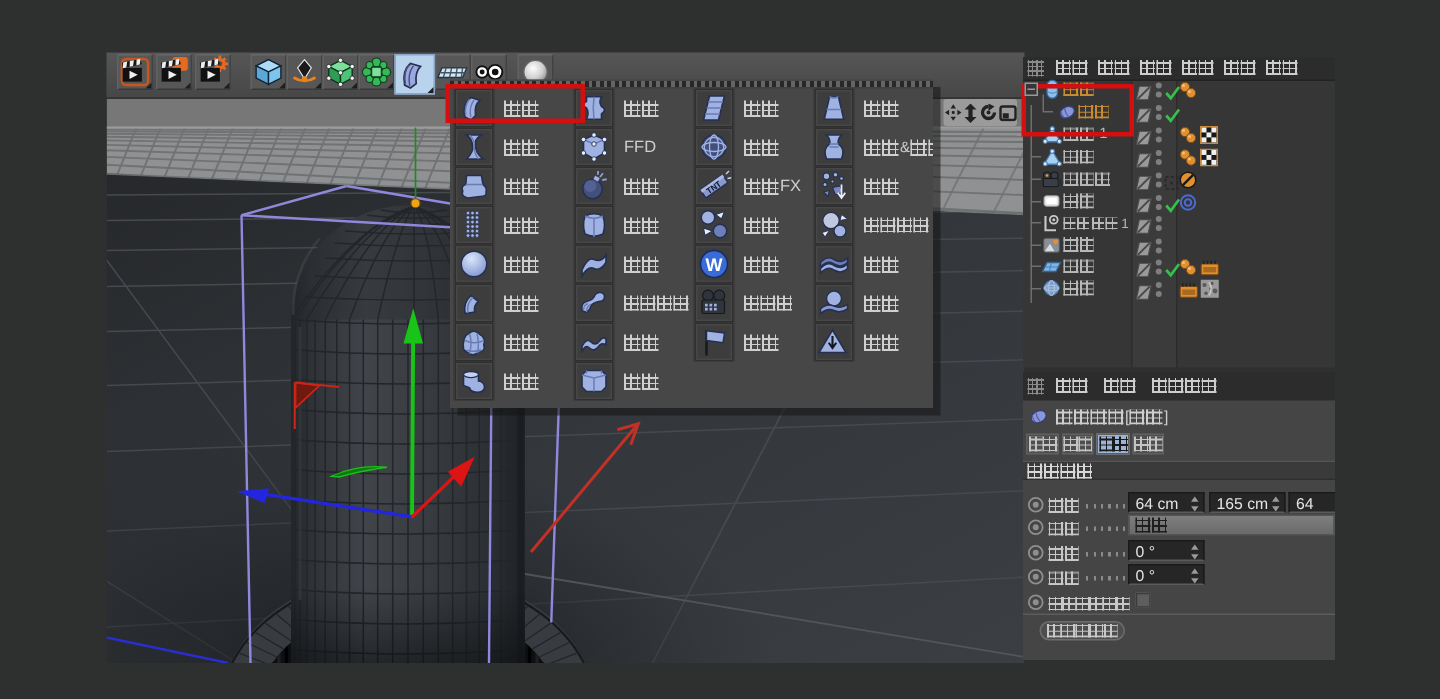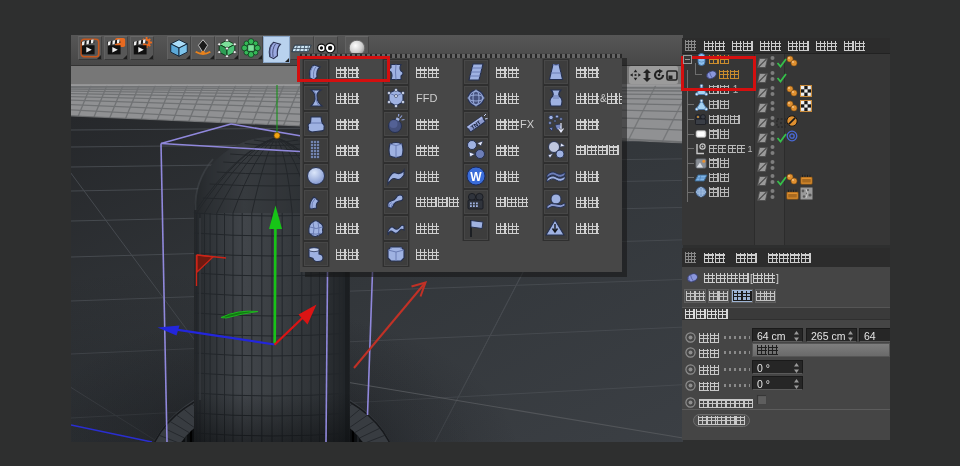--- a/index.html
+++ b/index.html
@@ -1210,21 +1210,21 @@
     <div style="position:absolute;left:17px;top:80.5px"><i class="cj" style="width:9.5px;height:9.5px;color:#c8c8c8;margin-right:1px;"></i><i class="cj" style="width:9.5px;height:9.5px;color:#c8c8c8;margin-right:1px;"></i></div>
     <div style="position:absolute;left:42px;top:87.5px;width:26px;height:3px;background:repeating-linear-gradient(90deg,#8a8a8a 0 1.5px,transparent 1.5px 5px)"></div>
     <div style="position:absolute;left:70px;top:79.5px;width:51px;height:14px;background:#262626;border:1px solid #1a1a1a;border-bottom-color:#5a5a5a;overflow:hidden">
       <span style="position:absolute;left:4px;top:1px;font-size:10.5px;color:#e4e4e4">64 cm</span>
       <svg width="7" height="12" viewBox="0 0 7 12" style="position:absolute;right:2px;top:1px">
         <polygon points="3.5,1 6,4.5 1,4.5" fill="#9a9a9a"></polygon>
         <polygon points="3.5,11 6,7.5 1,7.5" fill="#9a9a9a"></polygon>
       </svg>
     </div>
     <div style="position:absolute;left:124px;top:79.5px;width:51px;height:14px;background:#262626;border:1px solid #1a1a1a;border-bottom-color:#5a5a5a;overflow:hidden">
-      <span style="position:absolute;left:4px;top:1px;font-size:10.5px;color:#e4e4e4">265 cm</span>
+      <span style="position:absolute;left:4px;top:1px;font-size:10.5px;color:#e4e4e4">165 cm</span>
       <svg width="7" height="12" viewBox="0 0 7 12" style="position:absolute;right:2px;top:1px">
         <polygon points="3.5,1 6,4.5 1,4.5" fill="#9a9a9a"></polygon>
         <polygon points="3.5,11 6,7.5 1,7.5" fill="#9a9a9a"></polygon>
       </svg>
     </div>
     <div style="position:absolute;left:177px;top:79.5px;width:34px;height:14px;background:#262626;border:1px solid #1a1a1a;border-bottom-color:#5a5a5a;overflow:hidden">
       <span style="position:absolute;left:4px;top:1px;font-size:10.5px;color:#e4e4e4">64 cm</span>
     </div>
     <div style="position:absolute;left:3px;top:96px"><svg width="11" height="11" viewBox="0 0 11 11">
         <circle cx="5.5" cy="5.5" r="4.6" fill="none" stroke="#8e8e8e" stroke-width="1.2"></circle>

